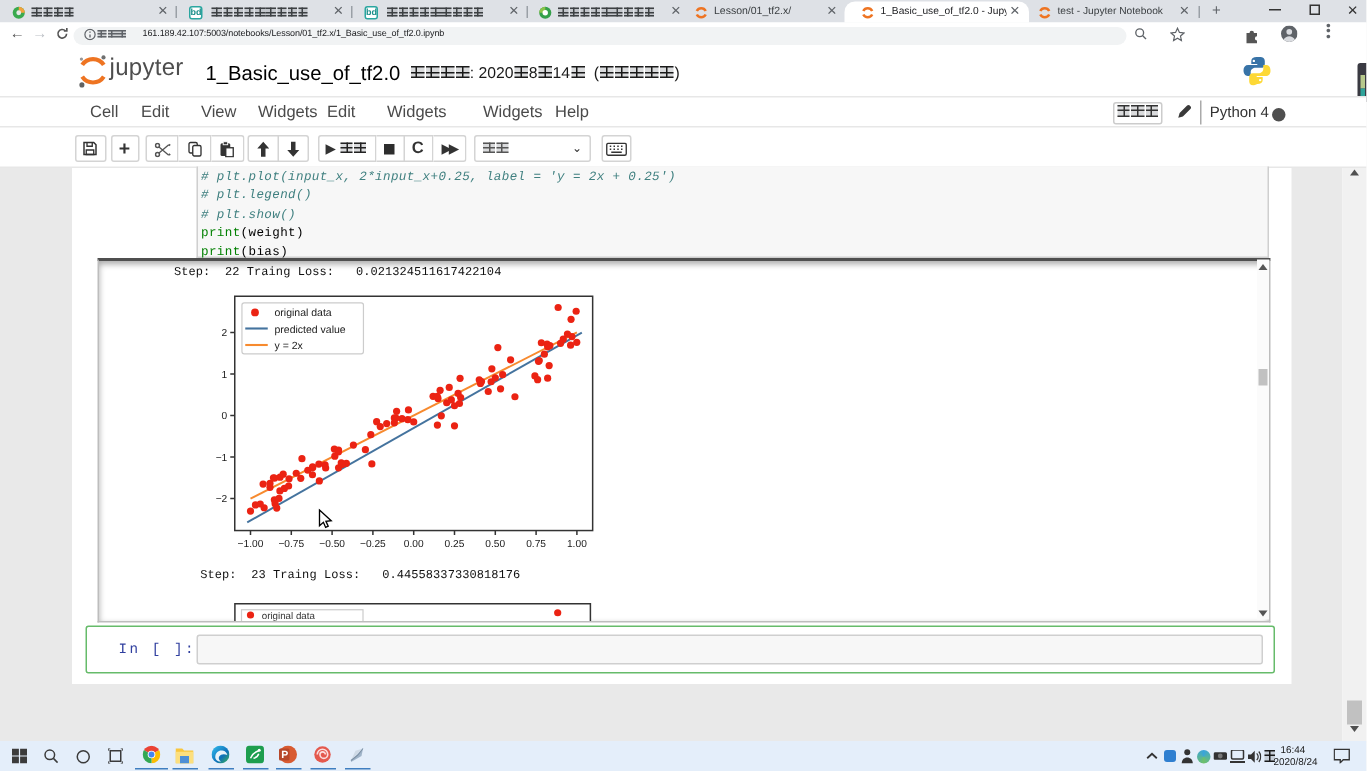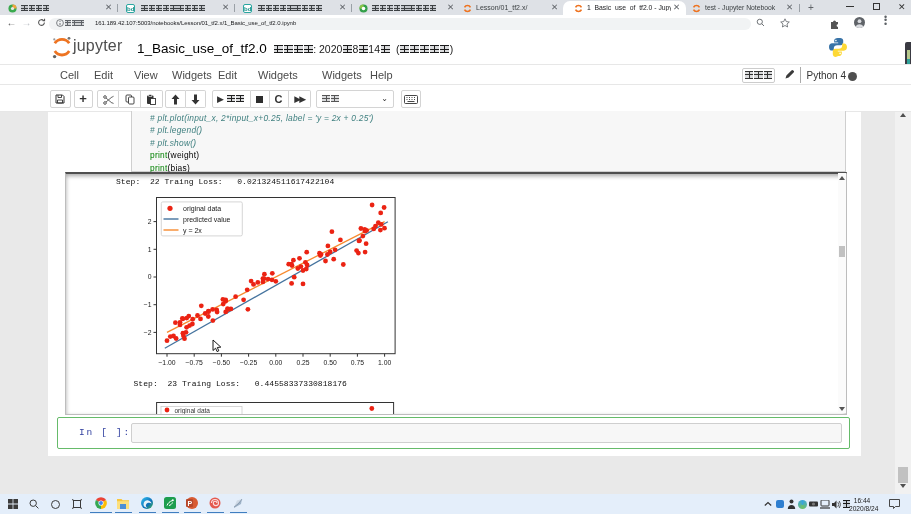--- a/index.html
+++ b/index.html
@@ -34,21 +34,21 @@
 #kdot{left:848px;top:72px;width:9px;height:9px;border-radius:50%;background:#4f4f4f}
 #toolbar{left:0;top:86px;width:911px;height:26px;background:#fff;border-bottom:1px solid #e7e7e7}
 .tb{position:absolute;top:90px;height:18px;background:#fff;border:1px solid #d4d4d4;border-radius:2px;color:#333;text-align:center;font-size:10px;line-height:16px}
 .tbg{border-radius:0;border-left-width:0}
 .tbgl{border-radius:2px 0 0 2px;border-left-width:1px}
 .tbgr{border-radius:0 2px 2px 0}
 
 #site{left:0;top:112px;width:895px;height:382px;background:#e9e9e9}
 #container{left:48px;top:112px;width:813px;height:344px;background:#fff}
 #codearea{left:131px;top:111px;width:714.5px;height:60.5px;background:#f7f7f7;border:1px solid #cfcfcf;border-top:none}
-#code{left:150px;top:111.8px;font-family:Liberation Sans, sans-serif;font-size:8.4px;line-height:12.45px;color:#000;white-space:pre;letter-spacing:.25px}
+#code{left:134px;top:111.8px;font-family:Liberation Mono, monospace;font-size:8.4px;line-height:12.45px;color:#000;white-space:pre;letter-spacing:.25px}
 .cm{color:#408080;font-style:italic}
 .kw{color:#008000}
 #outbox{left:64.5px;top:171.5px;width:782.5px;height:243px;background:#fff;border:1px solid #bdbdbd;border-top:2px solid #4f4f4f;box-shadow:inset 0 2px 4px rgba(0,0,0,.35)}
 .stepline{position:absolute;font-family:"Liberation Mono",monospace;font-size:8px;color:#111;white-space:pre;letter-spacing:.05px}
 #oscroll{left:837.5px;top:173px;width:8.5px;height:240px;background:#fbfbfb}
 #oscroll .th{position:absolute;left:1px;top:73px;width:6.5px;height:11px;background:#c1c1c1}
 .arr{position:absolute;width:0;height:0}
 #cell2{left:57px;top:417px;width:792.5px;height:31.5px;background:#fff;border:1.5px solid #66bb6a;border-radius:2px}
 #inprompt{left:79px;top:427px;font-family:"Liberation Mono",monospace;font-size:9.5px;color:#303f9f;letter-spacing:1.7px}
 #inarea{left:130.5px;top:422.5px;width:711px;height:20.5px;background:#f7f7f7;border:1px solid #cfcfcf;border-radius:2px}

